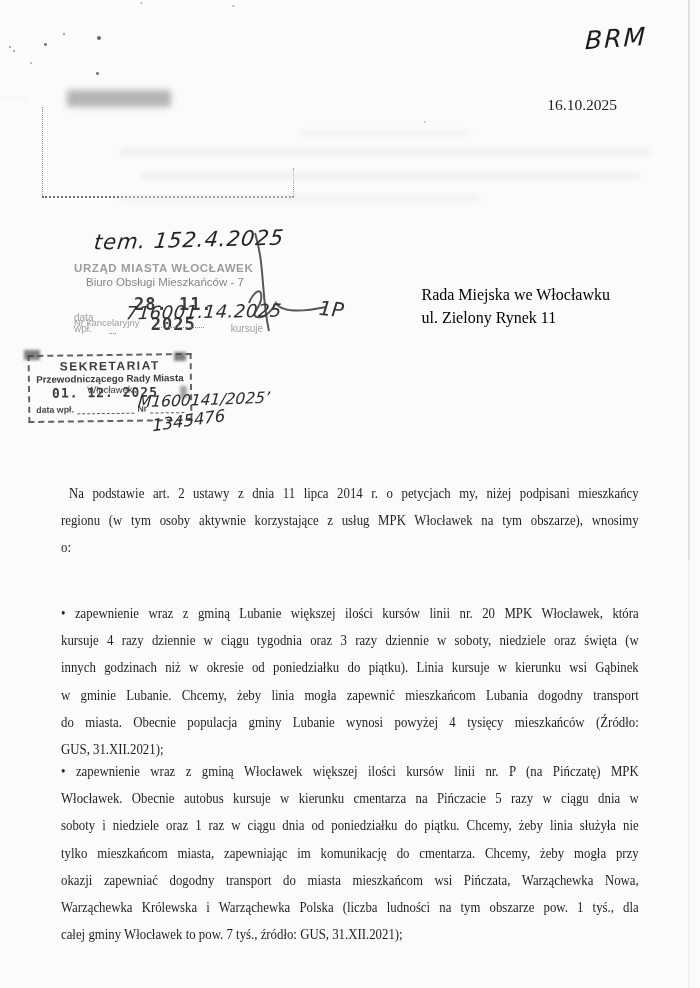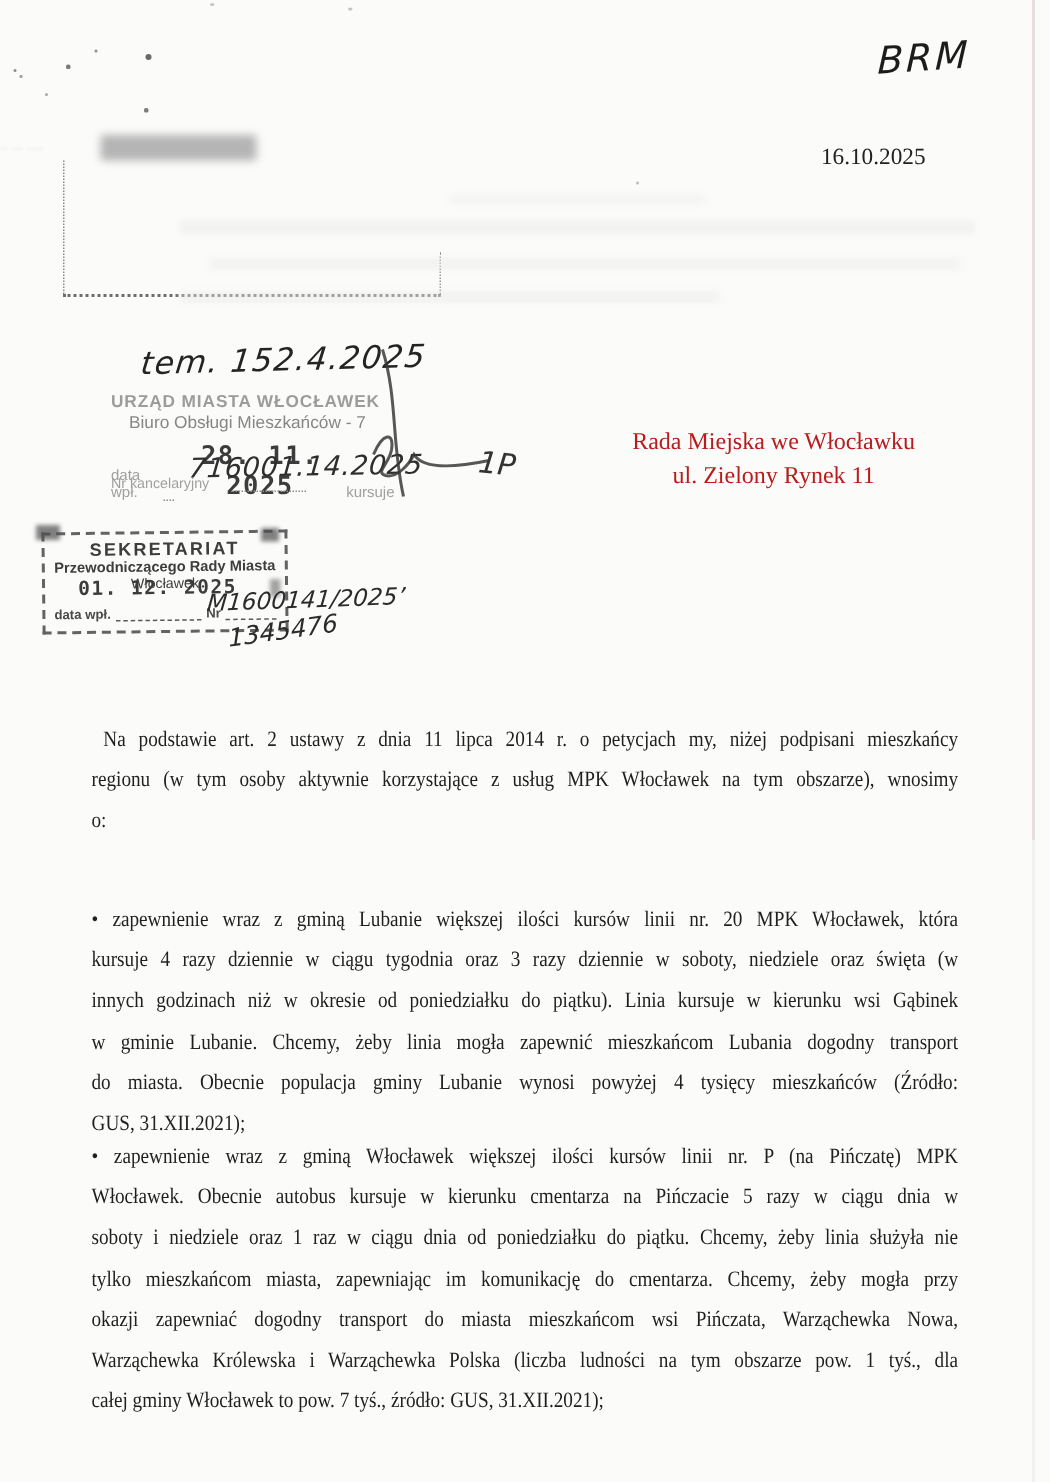--- a/index.html
+++ b/index.html
@@ -43,21 +43,21 @@
   .introw1{left:74px;top:294px;width:192px;display:flex;align-items:flex-end;gap:3px;}
   .introw1 .stamplabel{font-size:10px;}
   .introw1 .stampdate{font-size:17px;text-align:center;}
   .introw2{left:74px;top:315px;width:130px;display:flex;align-items:flex-end;gap:15px;}
   .introw2 .stamplabel{font-size:9.5px;}
   .reg-hand{left:126px;top:301px;font-size:18px;transform:rotate(-1deg) skewX(-6deg);color:#2e2e2e;letter-spacing:.5px;}
   .reg-suffix{left:319px;top:297px;font-size:20px;transform:rotate(6deg);color:#333;}
   .sig-svg{left:235px;top:225px;}
 
   
-  .recipient{right:90px;top:283px;text-align:center;font-size:16px;line-height:23.2px;color:#b91c1c;}
+  .recipient{right:90px;top:283px;text-align:left;font-size:16px;line-height:23.2px;color:#000000;}
 
   
   .sek{position:absolute;left:28px;top:354px;width:160px;height:64px;border:2px dashed #636363;
        transform:rotate(-.7deg);font-family:"Liberation Sans",sans-serif;color:#3d3d3d;}
   .sek .l1{text-align:center;font-weight:bold;font-size:12px;letter-spacing:1.5px;margin-top:3px;}
   .sek .l2{text-align:center;font-weight:bold;font-size:9.8px;}
   .sek .l3{text-align:center;font-size:9.5px;}
   .sek .sdate{position:absolute;left:22px;top:29px;font-size:13px;}
   .sek .brow{position:absolute;left:6px;top:48px;width:148px;display:flex;align-items:flex-end;gap:3px;
              font-size:8.8px;font-weight:bold;color:#4a4a4a;}

